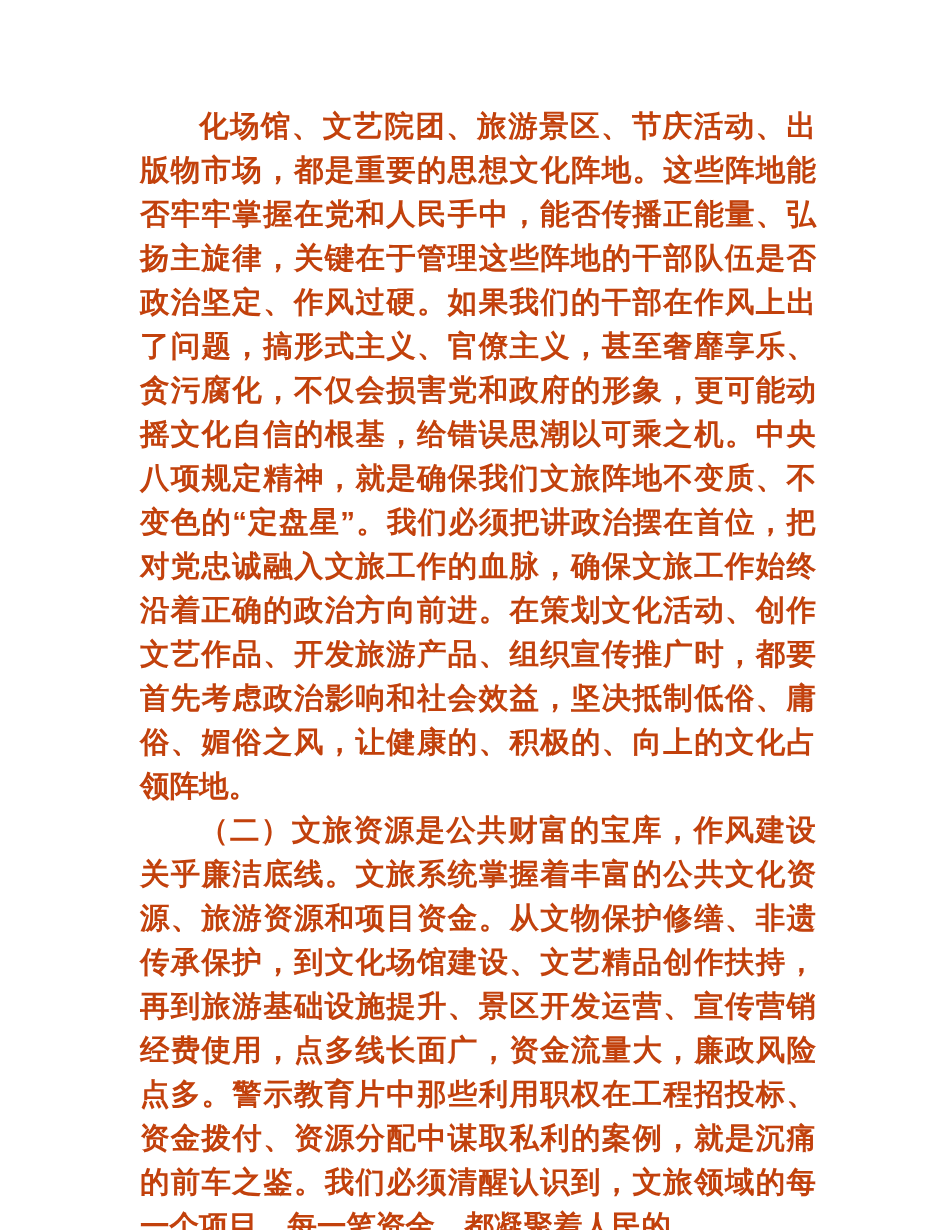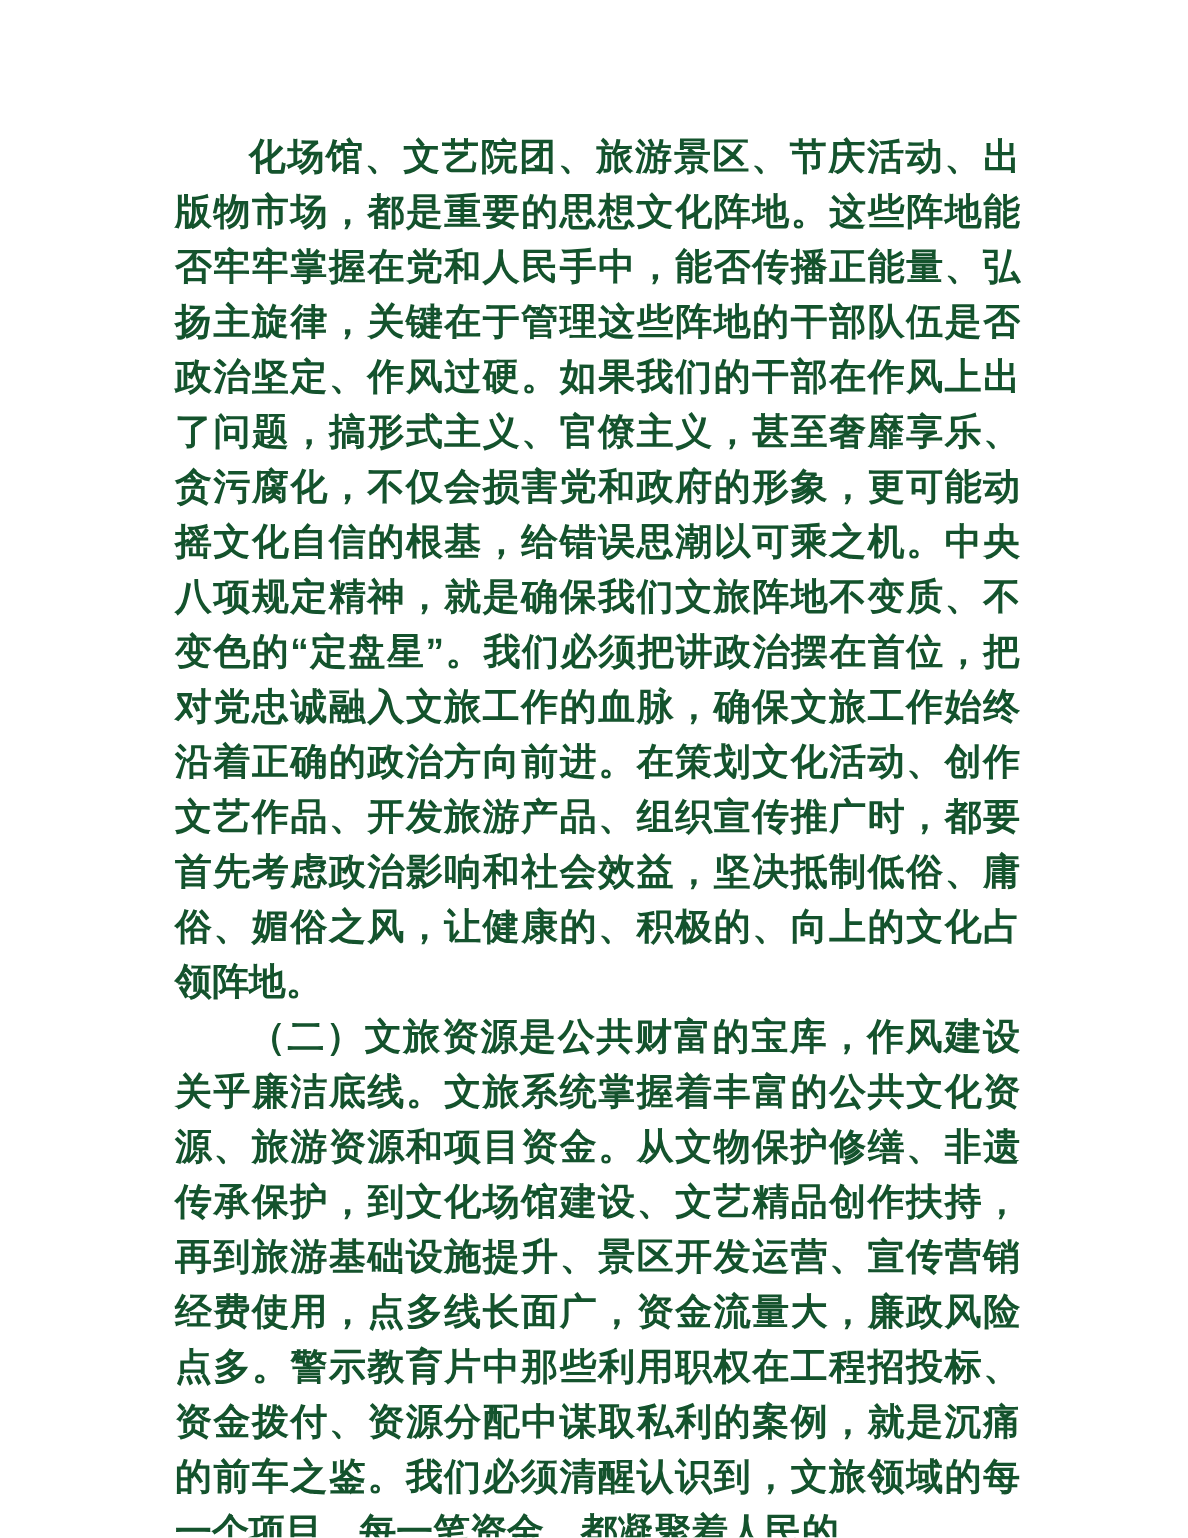--- a/index.html
+++ b/index.html
@@ -27,21 +27,21 @@
     left: 140px;
     top: 104px;
     width: 676px;
   }
 
   .para {
     margin: 0;
     padding: 0;
     font-size: 29.5px;
     line-height: 44px;
-    color: #14532d;
+    color: #c2410c;
     text-align: justify;
     text-justify: inter-character;
     text-indent: 2em;
     font-weight: 600;
     letter-spacing: 0px;
     word-break: break-all;
     overflow-wrap: break-word;
     -webkit-font-smoothing: none;
   }
 

